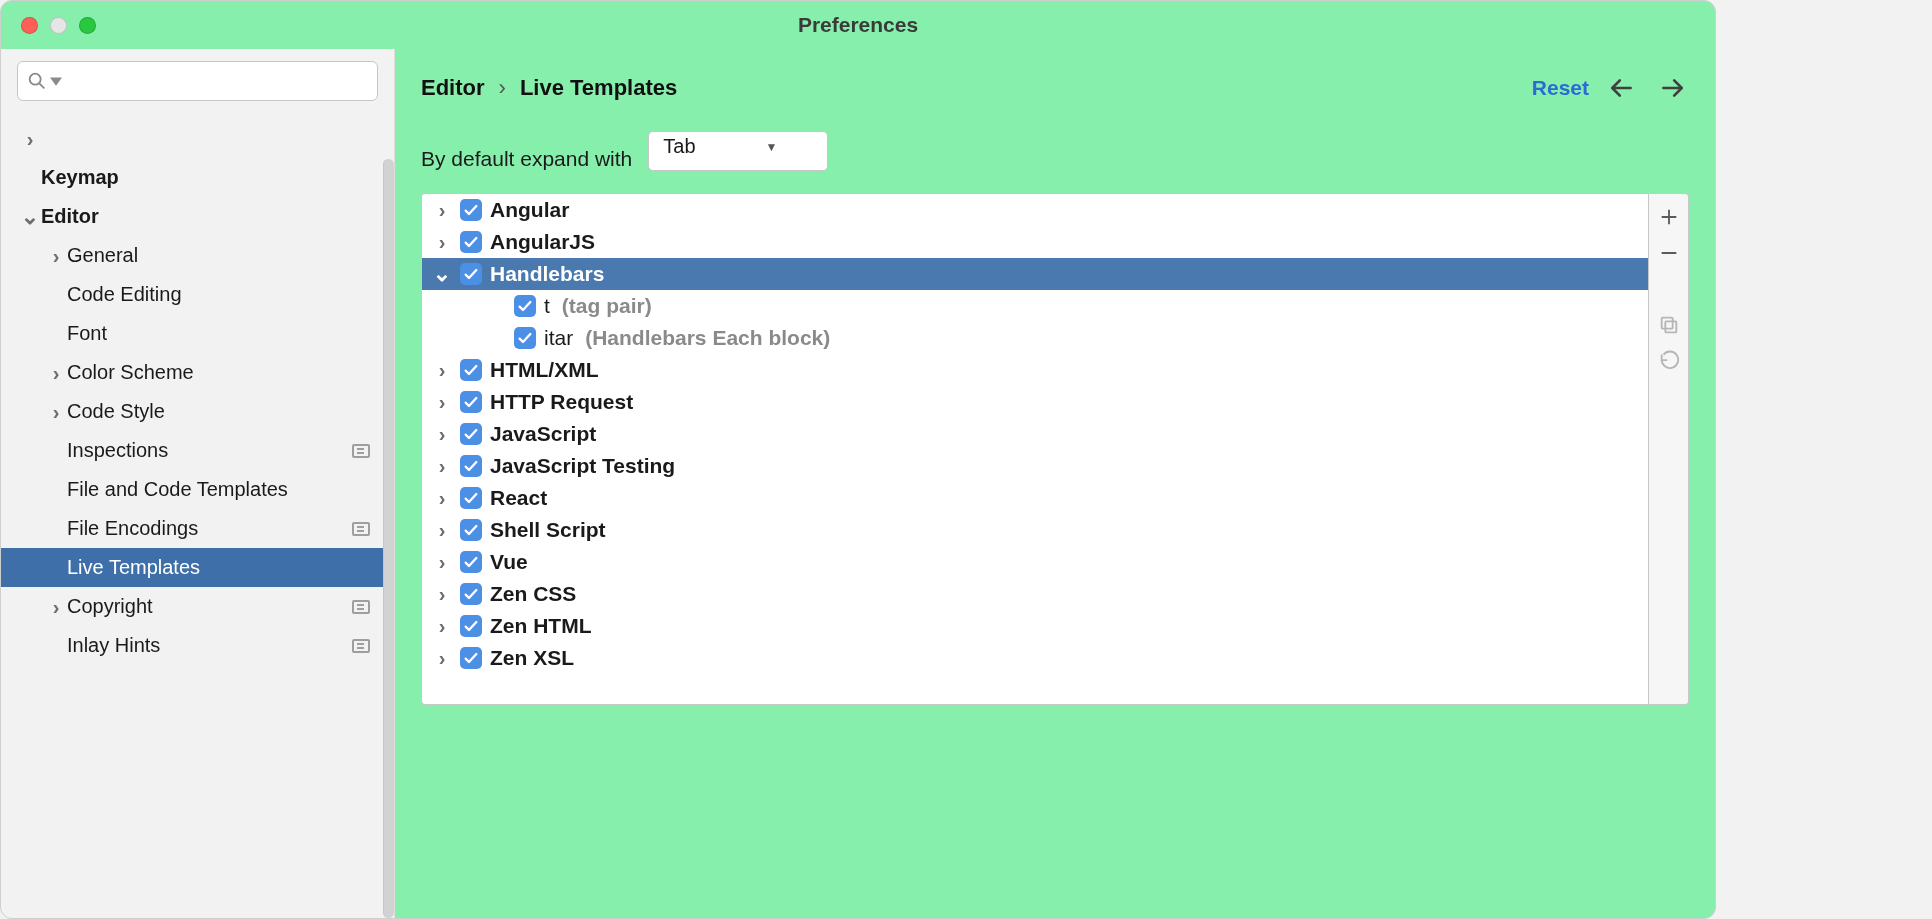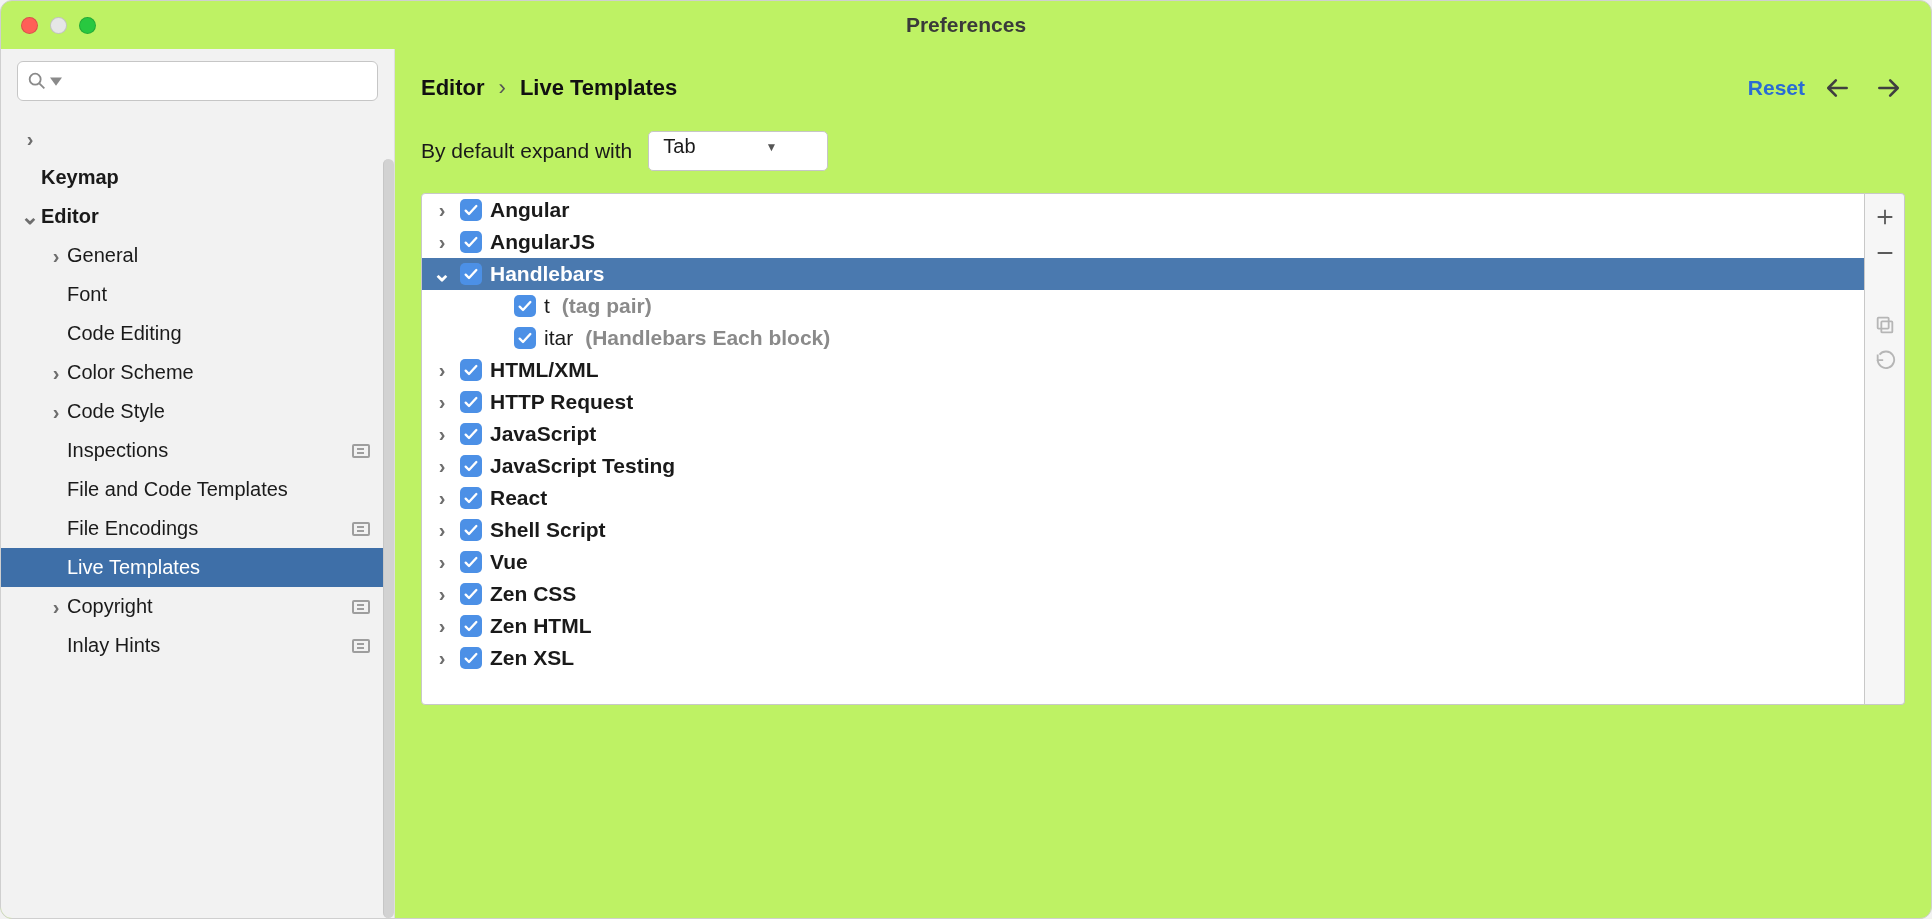--- a/index.html
+++ b/index.html
@@ -5,23 +5,23 @@
   * { box-sizing: border-box; margin: 0; padding: 0; }
   html, body { height: 100%; }
   body {
     font-family: -apple-system, "Helvetica Neue", Arial, sans-serif;
     font-size: 20px;
     color: #1a1a1a;
     background: #f2f2f2;
     overflow: hidden;
   }
   .window {
-    width: 1932px;
+    width: 1716px;
     height: 919px;
-    background: #bef264;
+    background: #86efac;
     border: 1px solid #cfcfcf;
     border-radius: 12px;
     display: flex;
     flex-direction: column;
     overflow: hidden;
   }
   .titlebar {
     height: 48px;
     display: flex;
     align-items: center;
@@ -165,21 +165,21 @@
   .nav-btn {
     width:34px;height:34px;
     display:inline-flex;align-items:center;justify-content:center;
     color:#3f3f3f;
     cursor:pointer;
   }
   .nav-btn svg{width:26px;height:26px;}
 
   .expand-row {
     display:flex;
-    align-items:center;
+    align-items:flex-end;
     gap:16px;
     margin-top: 22px;
     font-size:21px;
   }
   .select {
     height:40px;
     min-width:180px;
     border:1px solid #c6c6c6;
     border-radius:5px;
     background:#fff;
@@ -303,25 +303,25 @@
           <div class="tree-row bold">
             <span class="arrow" style="font-size: 22px; font-weight: 700; line-height: 14px;">⌄</span>
             <span class="label">Editor</span>
           </div>
           <div class="tree-row depth1">
             <span class="arrow" style="font-size: 20px; font-weight: 700; line-height: 14px;">›</span>
             <span class="label">General</span>
           </div>
           <div class="tree-row depth1">
             <span class="spacer"></span>
+            <span class="label">Code Editing</span>
+          </div>
+          <div class="tree-row depth1">
+            <span class="spacer"></span>
             <span class="label">Font</span>
-          </div>
-          <div class="tree-row depth1">
-            <span class="spacer"></span>
-            <span class="label">Code Editing</span>
           </div>
           <div class="tree-row depth1">
             <span class="arrow" style="font-size: 20px; font-weight: 700; line-height: 14px;">›</span>
             <span class="label">Color Scheme</span>
           </div>
           <div class="tree-row depth1">
             <span class="arrow" style="font-size: 20px; font-weight: 700; line-height: 14px;">›</span>
             <span class="label">Code Style</span>
           </div>
           <div class="tree-row depth1">

